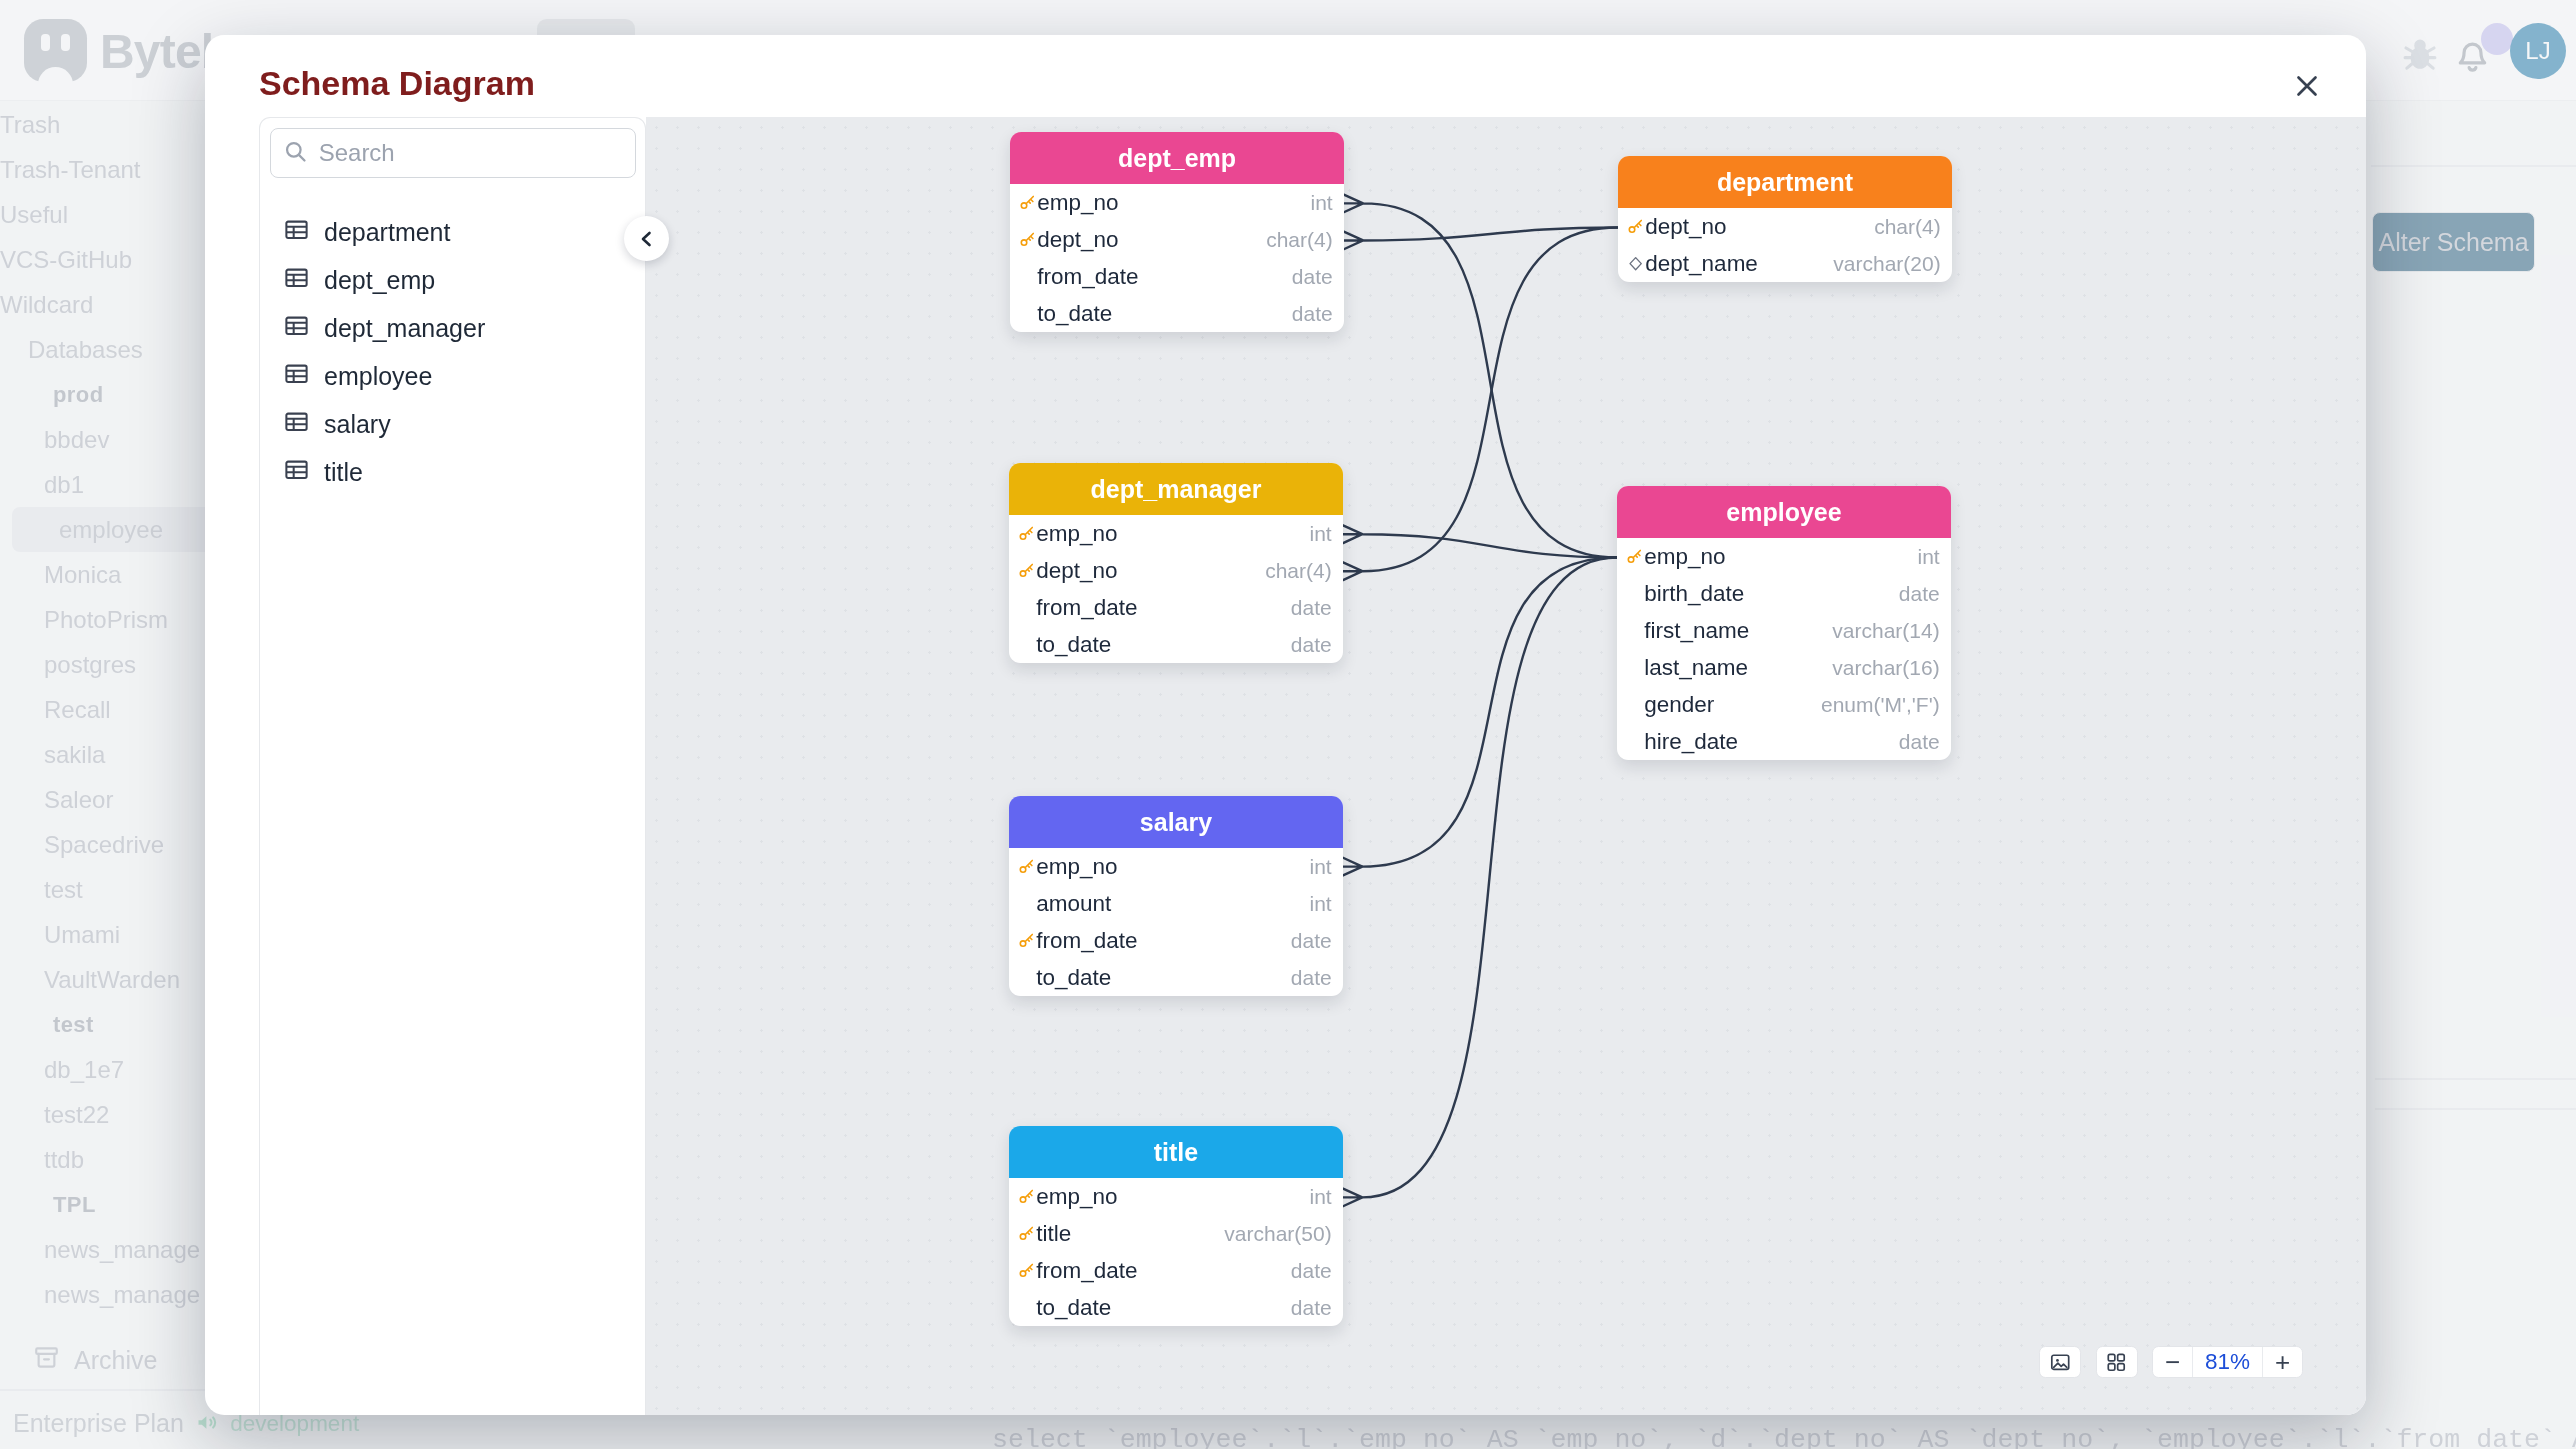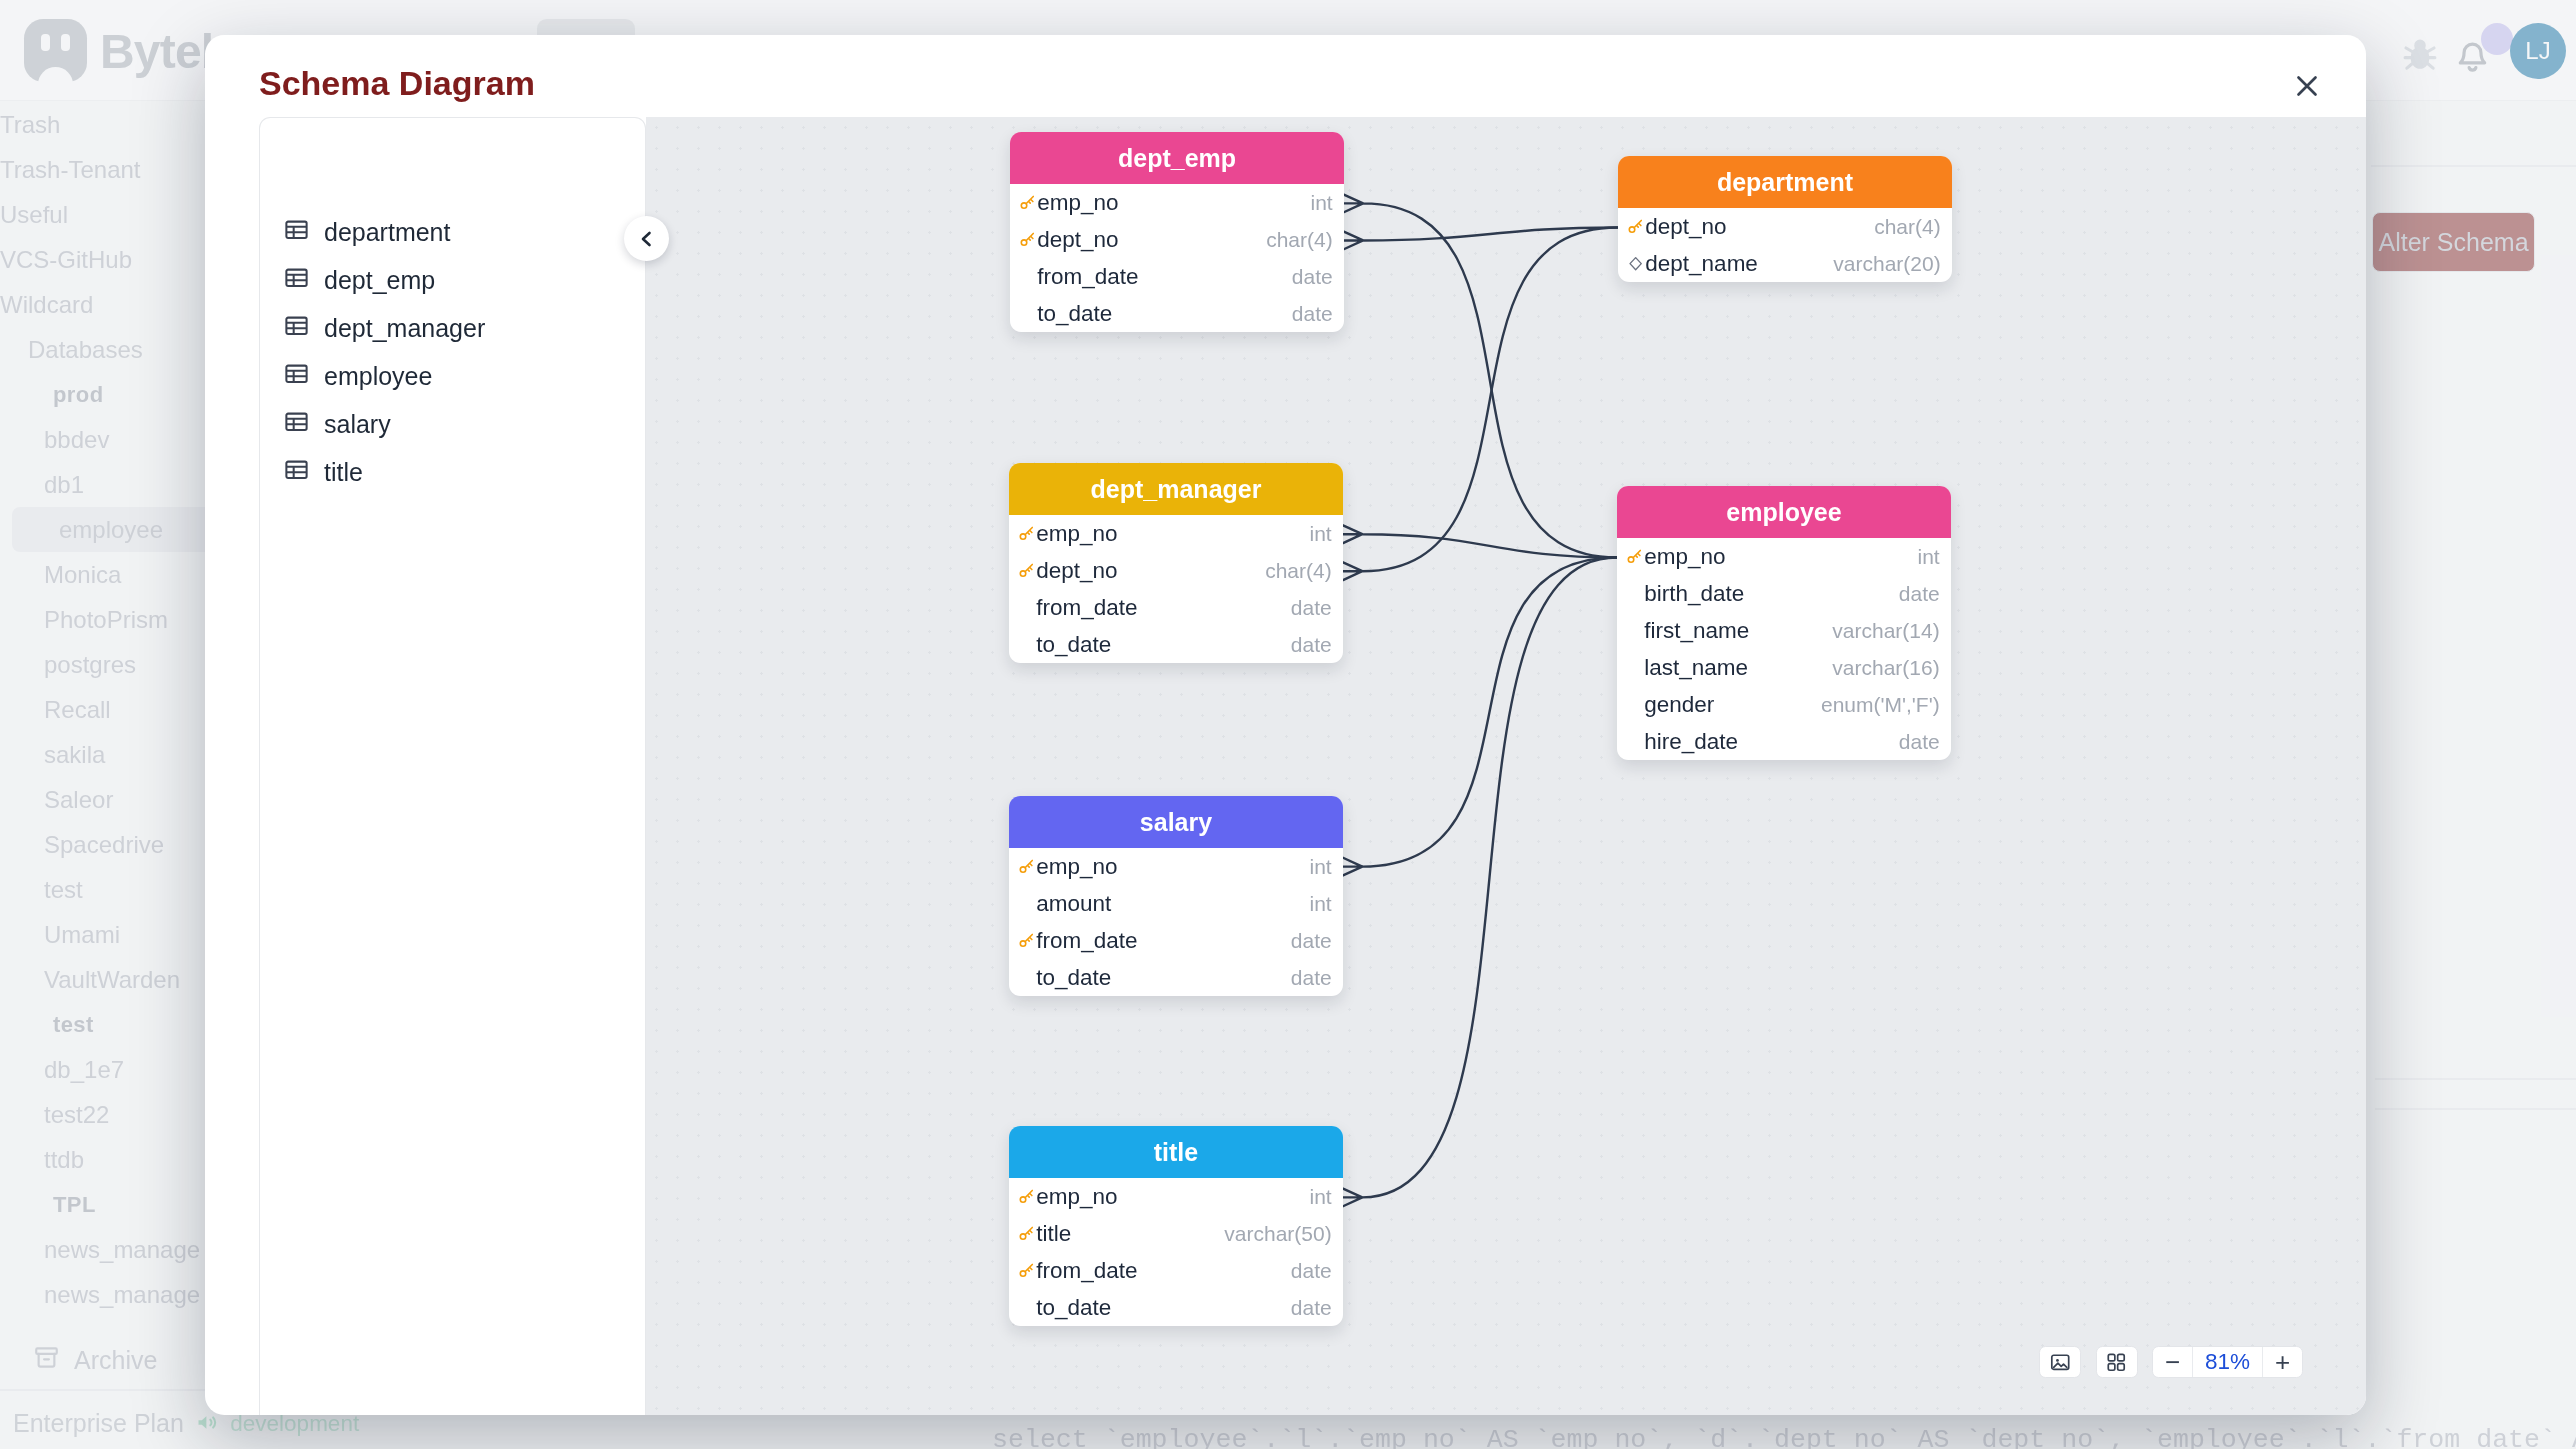--- a/index.html
+++ b/index.html
@@ -25,21 +25,21 @@
   .sb-row.lvl2 { padding-left:44px; }
   .sb-row.section { padding-left:28px; color:#A8AEB7; }
   .sb-row.group { padding-left:53px; font-size:22px; font-weight:700; color:#8F96A1; letter-spacing:0.4px; }
   .sb-row.selected { background:#E2E4E9; border-radius:8px; margin-left:12px; padding-left:47px; }
   .sb-archive { position:absolute; left:32px; top:1338px; height:45px; display:flex; align-items:center; gap:13px; font-size:25px; color:#A6ACB6; }
   .sb-divider { position:absolute; left:0; top:1389px; width:346px; height:1.6px; background:#E3E5E9; }
   .app-footer { position:absolute; left:13px; top:1406px; height:35px; display:flex; align-items:center; gap:9.7px; }
   .plan-label { font-size:25px; color:#A9AFB8; }
   .env-label { font-size:22.5px; color:#96D6B9; }
 
-  .alter-btn { position:absolute; left:2372px; top:212px; width:163px; height:60px; border:1.6px solid #DADDE2; border-radius:8px; background:#7f1d1d; color:#B3B9C3; font-size:25px; display:flex; align-items:center; justify-content:center; }
+  .alter-btn { position:absolute; left:2372px; top:212px; width:163px; height:60px; border:1.6px solid #DADDE2; border-radius:8px; background:#0c4a6e; color:#B3B9C3; font-size:25px; display:flex; align-items:center; justify-content:center; }
   .bg-line { position:absolute; height:1.6px; background:#E3E5E9; }
   .sql-snippet { position:absolute; left:992px; top:1425px; font-family:"Liberation Mono","DejaVu Sans Mono",monospace; font-size:26.6px; color:#A6ACB7; white-space:nowrap; }
 
   
   .overlay { position:absolute; inset:0; background:rgba(238,240,243,0.55); }
 
   
   .modal { position:absolute; left:205px; top:35px; width:2161px; height:1380px; background:#FFFFFF; border-radius:19.3px; box-shadow:0 24px 72px rgba(15,23,42,0.28); overflow:hidden; }
   .modal-title { position:absolute; left:54px; top:29px; font-size:34px; font-weight:600; color:#7f1d1d;text-align:center; }
   .modal-close { position:absolute; right:42px; top:34px; width:34px; height:34px; display:flex; align-items:center; justify-content:center; cursor:pointer; }
@@ -162,20 +162,29 @@
 
 <div class="modal">
   <div class="modal-title">Schema Diagram</div>
   <div class="modal-close">
     <svg viewBox="0 0 24 24" width="34" height="34" fill="none" stroke="#374151" stroke-width="1.9" stroke-linecap="round">
       <path d="M6 6l12 12M18 6L6 18"></path>
     </svg>
   </div>
 
   <div class="panel">
+    <div class="searchbox">
+      <span>
+        <svg viewBox="0 0 24 24" width="27" height="27" fill="none" stroke="#9CA3AF" stroke-width="2" stroke-linecap="round">
+          <circle cx="10.5" cy="10.5" r="6"></circle>
+            <path d="M15.2 15.2L20 20"></path>
+        </svg>
+      </span>
+      <input type="text" placeholder="Search" style="">
+    </div>
     <ul class="tlist" id="table-list">
         <li>
           <span><svg viewBox="0 0 24 24" width="27" height="27" fill="none" stroke="#3A4150" stroke-width="1.8" stroke-linejoin="round">
               <rect x="3" y="5" width="18" height="14.5" rx="1.5"></rect>
               <path d="M3 9.5h18M3 14.5h18M9.5 9.5v10"></path>
             </svg></span>
           <span>department</span>
         </li>
         <li>
           <span><svg viewBox="0 0 24 24" width="27" height="27" fill="none" stroke="#3A4150" stroke-width="1.8" stroke-linejoin="round">

